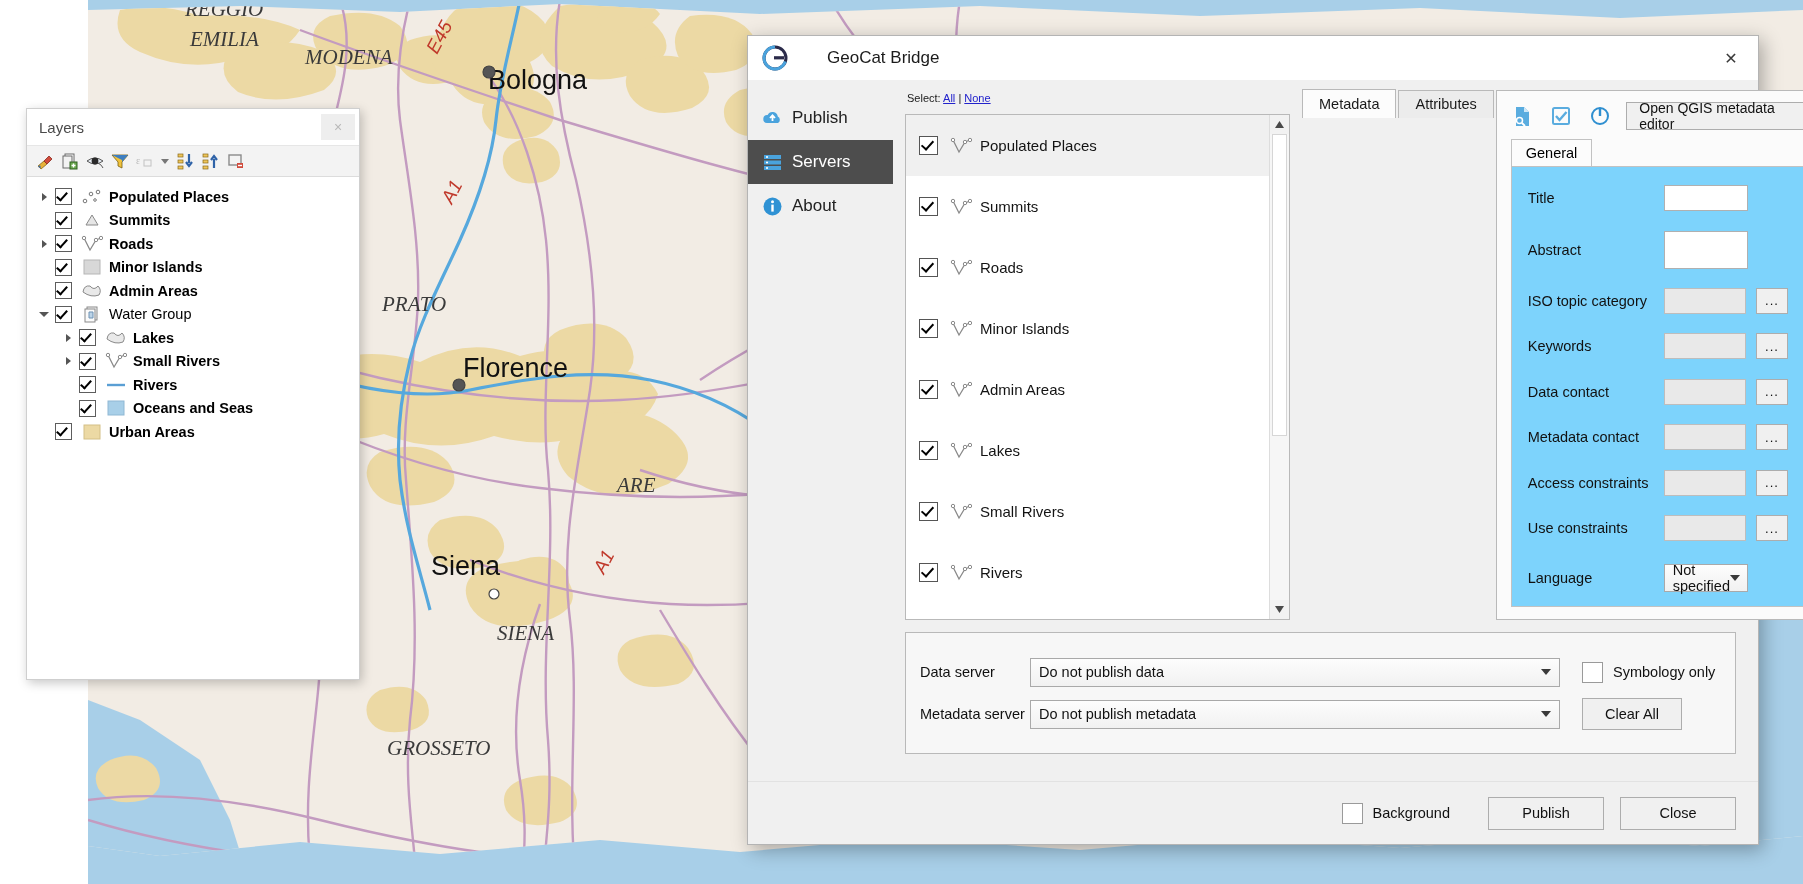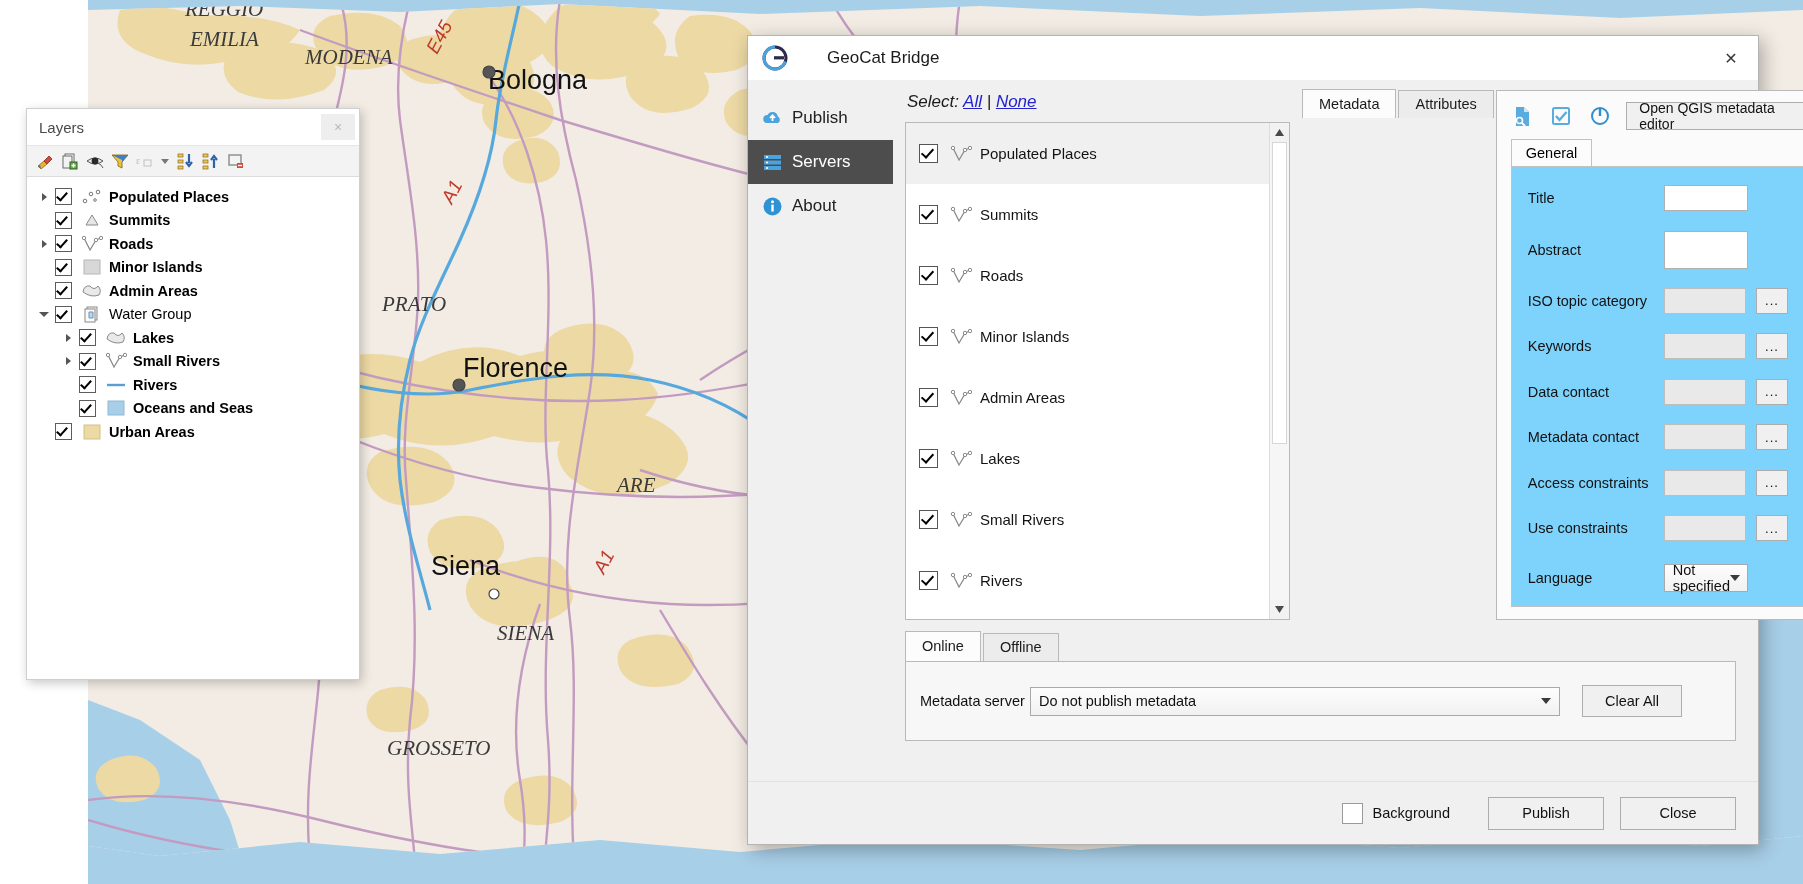--- a/index.html
+++ b/index.html
@@ -78,21 +78,21 @@
   }
   .nav-item.active{background:#4d4d4d;color:#fff;}
   .nav-ico{width:21px;height:21px;flex:0 0 21px;display:flex;align-items:center;justify-content:center;}
 
   
   #bridge-content{flex:1;display:flex;flex-direction:column;padding:10px 22px 0 12px;min-width:0;}
   #content-top{display:flex;gap:12px;min-height:0;height:530px;}
 
   
   #sel-col{width:385px;flex:0 0 385px;display:flex;flex-direction:column;}
-  #sel-line{font-size:17px;color:#1a1a1a;padding:2px 0 10px 2px;font-style:italic;}
+  #sel-line{font-size:11px;color:#1a1a1a;padding:2px 0 10px 2px;}
   #sel-line a{color:#2222cc;text-decoration:underline;}
   #sel-list-wrap{
     flex:1;background:#fff;border:1px solid #b9b9b9;display:flex;min-height:0;position:relative;
   }
   #sel-list{flex:1;overflow:hidden;}
   .sel-row{
     height:61px;display:flex;align-items:center;padding-left:13px;font-size:15px;color:#131313;
   }
   .sel-row.sel{background:#f0f0f0;}
   .sel-chk{
@@ -777,26 +777,31 @@
                   </span>
                   <span style="width: 30px; flex: 0 0 30px; margin-left: 10px;"></span>
                 </div>
               </div>
 
           </div>
         </div>
       </div>
 
       <div id="pub-panel">
-        <div id="pub-tabs">
-            <span class="tab active" style="height: 29px; line-height: 29px;">Online</span>
-            <span class="tab" style="height: 27px; line-height: 27px;">Offline</span>
+        <div id="pub-box">
+
+          <div class="prow">
+            <span class="plabel">Data server</span>
+            <span class="psel">
+              <span>Do not publish data</span>
+              <i class="caret"></i>
+            </span>
+            <span class="pchk"></span>
+            <span class="pchk-label">Symbology only</span>
           </div>
-        <div id="pub-box">
-
 
           <div class="prow">
             <span class="plabel">Metadata server</span>
             <span class="psel">
               <span>Do not publish metadata</span>
               <i class="caret"></i>
             </span>
             <span class="pbtn">Clear All</span>
           </div>
 

